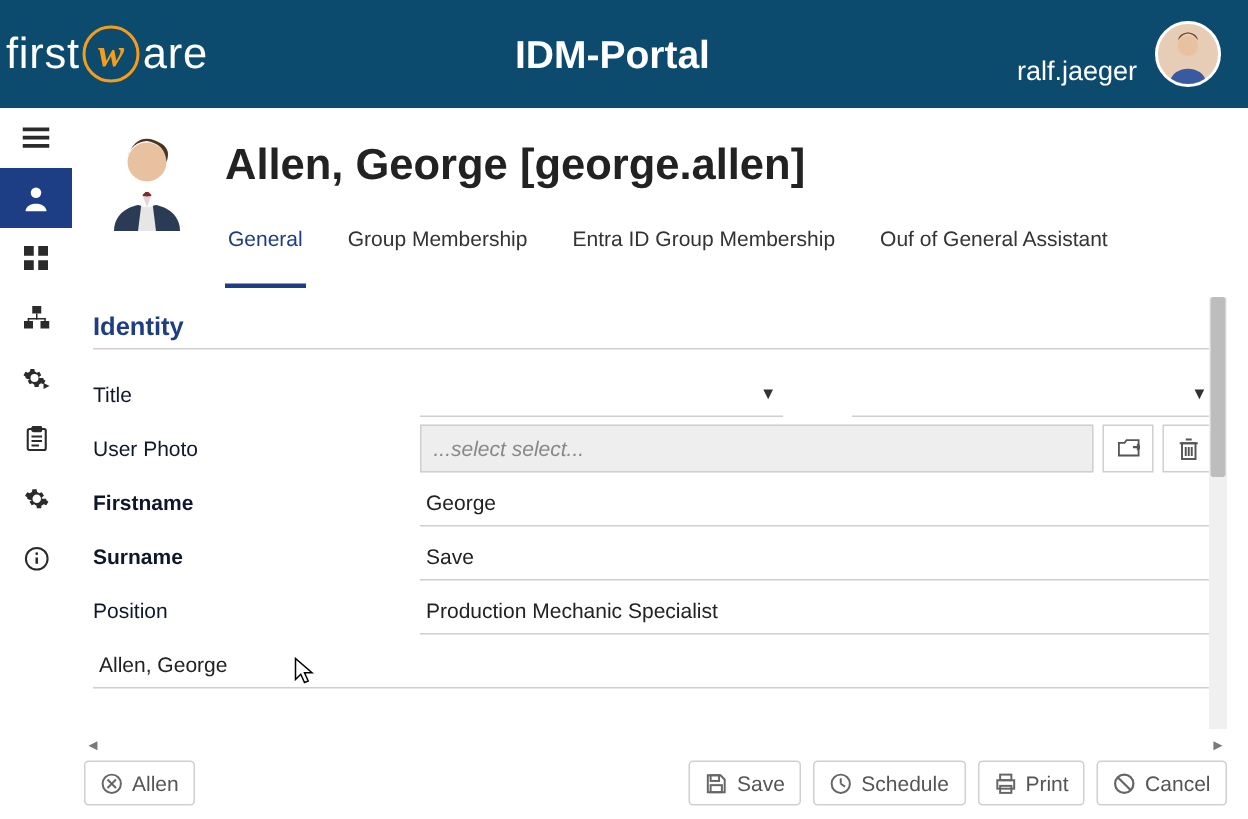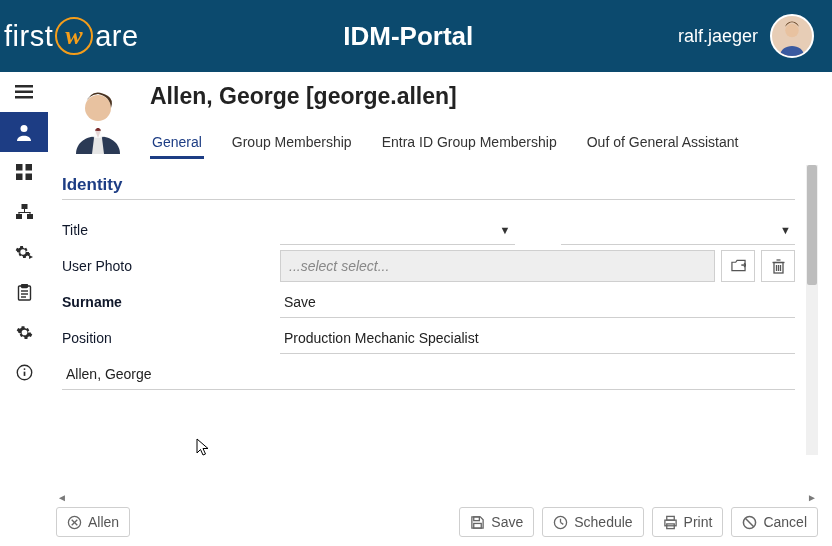--- a/index.html
+++ b/index.html
@@ -4,41 +4,41 @@
 <style>
   * { box-sizing: border-box; }
   html, body { margin: 0; padding: 0; width: 832px; height: 546px; font-family: "Segoe UI", Arial, sans-serif; background: #fff; overflow: hidden; }
   
   .header { height: 72px; background: #0c4a6e; display: flex; align-items: center; justify-content: space-between; padding: 0 18px 0 4px; color: #fff; }
   .logo { display: flex; align-items: center; font-family: "Segoe UI", Arial; }
   .logo-text { font-size: 29px; font-weight: 300; letter-spacing: 0.5px; display: flex; align-items: center; }
   .logo-circle { width: 38px; height: 38px; border-radius: 50%; border: 2px solid #f59d1a; display: inline-flex; align-items: center; justify-content: center; margin: 0 2px; }
   .logo-w { font-style: italic; font-family: Georgia, serif; font-size: 26px; color: #f59d1a; font-weight: 700; line-height: 1; }
   .app-title { font-size: 26px; font-weight: 700; }
-  .user-block { display: flex; align-items: center; gap: 12px; }
+  .user-block { display: flex; align-items: flex-end; gap: 12px; }
   .user-name { font-size: 18px; }
   .avatar { width: 44px; height: 44px; border-radius: 50%; background: #e7cdb6; display: flex; align-items: flex-end; justify-content: center; overflow: hidden; border: 2px solid #fff; }
   .avatar svg { width: 36px; height: 36px; }
   
   .sidebar { position: absolute; left: 0; top: 72px; bottom: 0; width: 48px; background: #fff; border-right: 1px solid #fff; }
   .side-item { width: 48px; height: 40px; display: flex; align-items: center; justify-content: center; color: #2b2b2b; cursor: pointer; }
   .side-item.selected { background: #1d3d84; color: #fff; }
   
   .main { position: absolute; left: 48px; right: 0; top: 72px; bottom: 0; display: flex; flex-direction: column; }
   .profile-row { display: flex; align-items: flex-start; padding: 10px 12px 0 18px; }
   .profile-photo { width: 64px; height: 72px; border-radius: 3px; margin-right: 20px; display:flex; align-items:flex-end; justify-content:center; overflow:hidden; }
   .profile-info { flex: 1; }
-  .profile-title { font-size: 23px; font-weight: 600; color: #222; margin-top: 1px; }
+  .profile-title { font-size: 29px; font-weight: 600; color: #222; margin-top: 12px; }
   .tabs { display: flex; gap: 26px; margin-top: 20px; border-bottom: 1px solid transparent; }
-  .tab { font-size: 14px; color: #333; padding: 4px 2px 8px; cursor: pointer; position: relative; }
+  .tab { font-size: 14px; color: #333; padding: 4px 2px 24px; cursor: pointer; position: relative; }
   .tab.active { font-weight: 500; color: #1d3d84; }
   .tab.active::after { content:""; position:absolute; left:0; right:0; bottom:-1px; height:3px; background:#1d3d84; }
   
   .content-wrapper { flex:1; margin: 6px 14px 4px 4px; position: relative; overflow: hidden; }
-  .content { padding: 10px 23px 10px 10px; height: 100%; overflow: hidden; }
+  .content { padding: 10px 9px 10px 10px; height: 100%; overflow: hidden; }
   .section-title { color: #1d3d84; font-weight: 700; font-size: 17px; border-bottom: 1px solid #cfcfcf; padding-bottom: 4px; margin-bottom: 12px; }
   .form-row { display: flex; align-items: center; min-height: 36px; }
   .form-label { width: 218px; font-size: 14px; color: #0f172a; }
   .form-label.bold { font-weight: 700; }
   .form-fields { flex: 1; display: flex; gap: 46px; }
   .select-field { flex:1; min-width:0; height: 30px; border-bottom: 1px solid #cfcfcf; display: flex; align-items: center; justify-content: flex-end; padding-right: 4px; color:#333; }
   .caret { font-size:11px; }
   .text-field { flex:1; height: 32px; border-bottom: 1px solid #cfcfcf; display:flex; align-items:center; font-size:14px; color:#222; padding-left:4px; }
   .photo-row .photo-input { flex:1; height:32px; background:#eeeeee; border:1px solid #cfcfcf; display:flex; align-items:center; padding:0 8px; color:#888; font-size:14px; font-style: italic; }
   .icon-btn { width:34px; height:32px; border:1px solid #cfcfcf; margin-left:6px; display:flex; align-items:center; justify-content:center; color:#555; background:#fff; cursor:pointer; }
@@ -202,20 +202,26 @@
                 <line x1="4.5" y1="1" x2="8.5" y2="1"></line>
                 <line x1="4.5" y1="6" x2="4.5" y2="12"></line>
                 <line x1="6.5" y1="6" x2="6.5" y2="12"></line>
                 <line x1="8.5" y1="6" x2="8.5" y2="12"></line>
               </svg>
             </div>
         </div>
       </div>
 
       <div class="form-row">
+        <div class="form-label bold">Firstname</div>
+        <div class="text-field">
+            <span>George</span>
+          </div>
+      </div>
+      <div class="form-row">
         <div class="form-label bold">Surname</div>
         <div class="text-field">
             <span>Save</span>
           </div>
       </div>
       <div class="form-row">
         <div class="form-label">Position</div>
         <div class="text-field">
             <span>Production Mechanic Specialist</span>
           </div>

